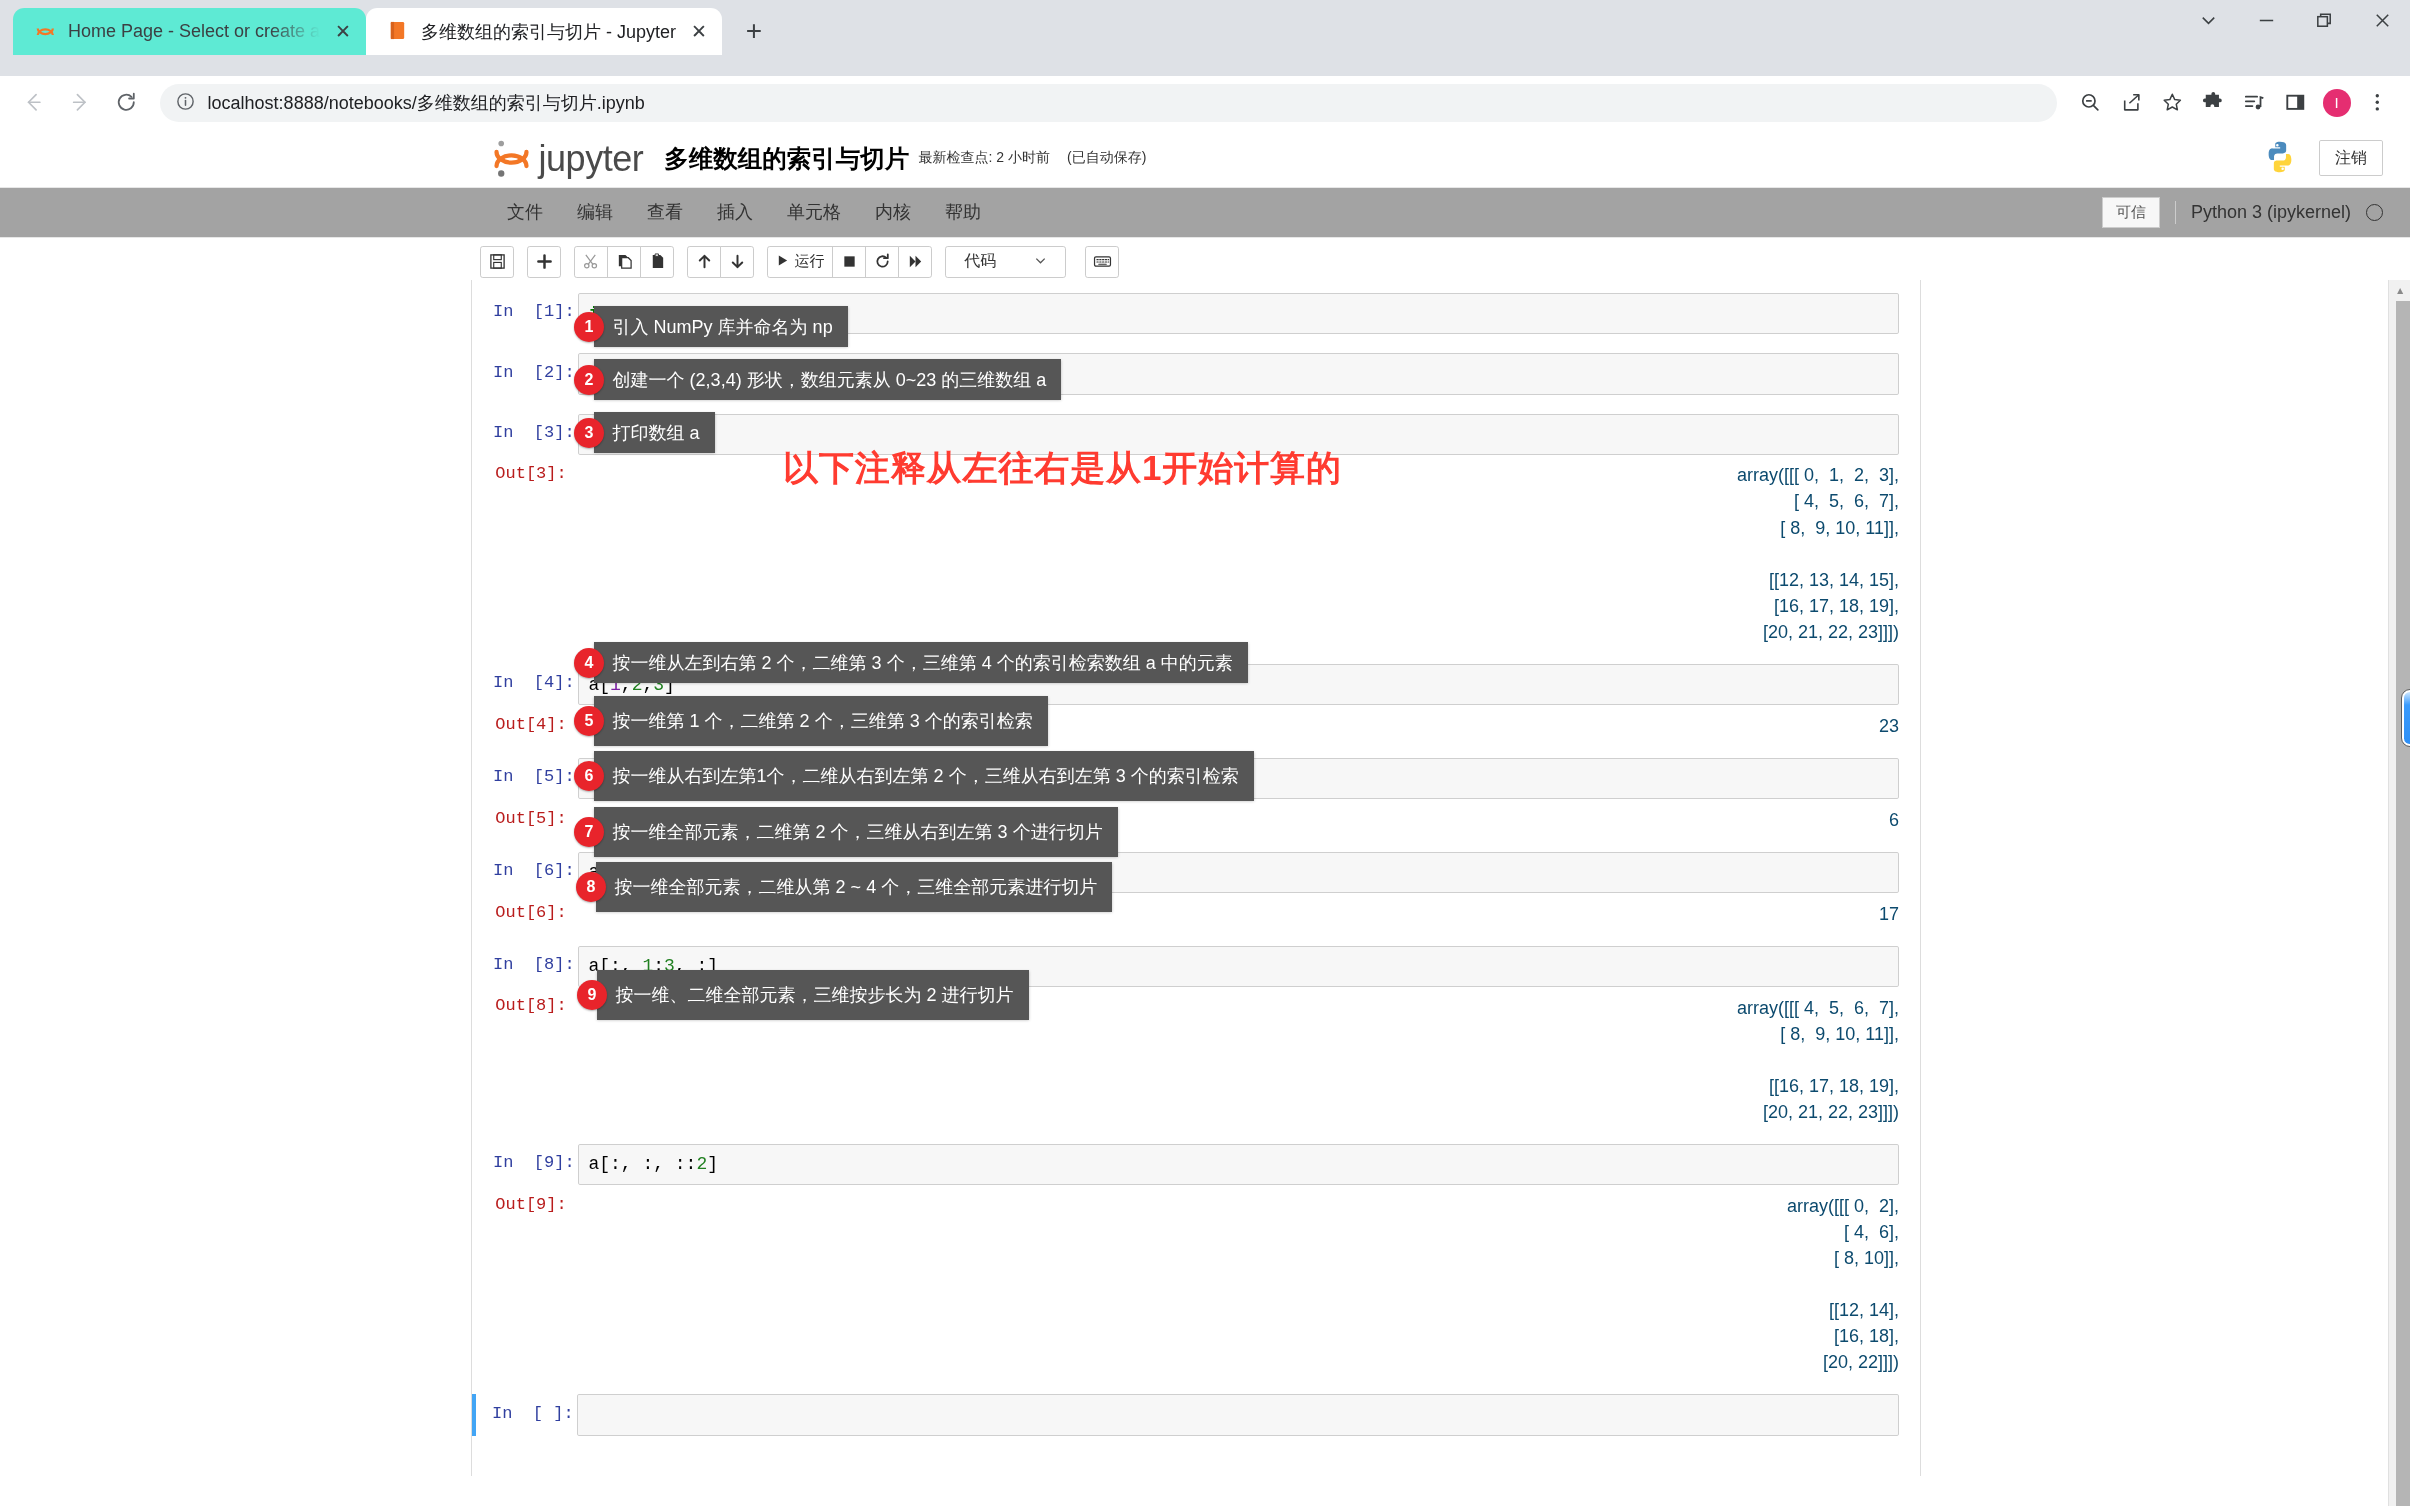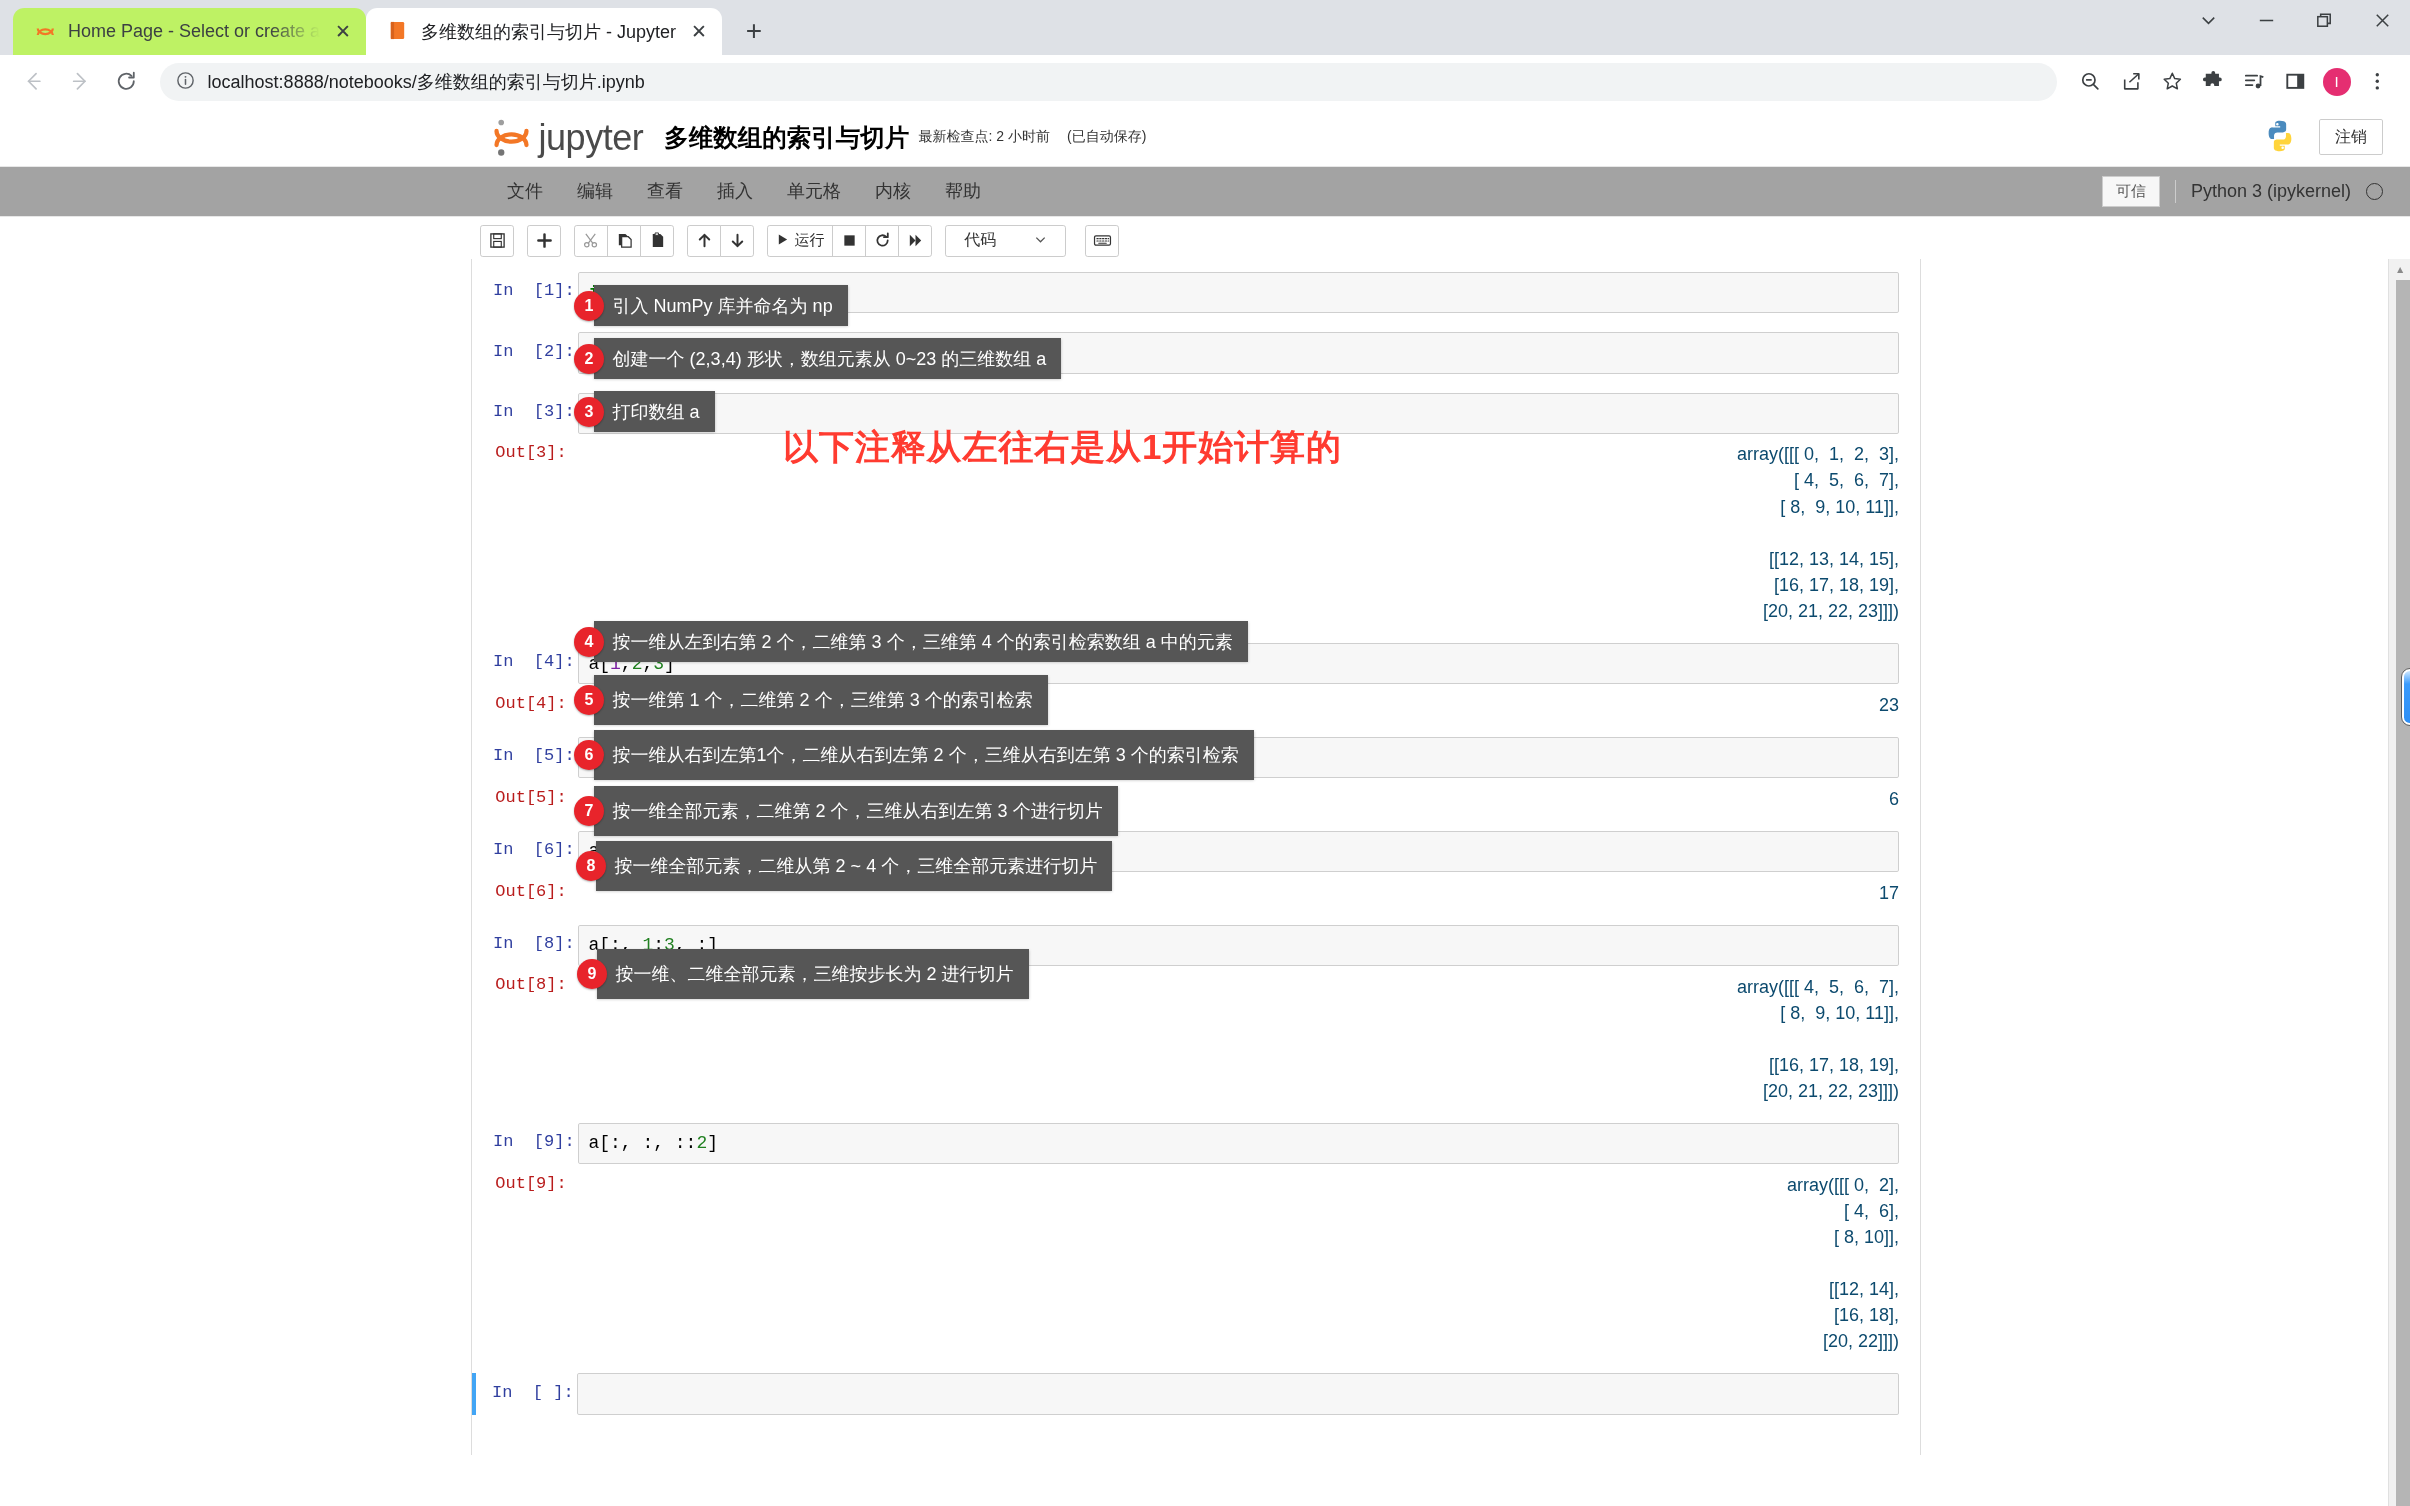--- a/index.html
+++ b/index.html
@@ -9,32 +9,32 @@
     font-family:"Liberation Sans", sans-serif;
     background:#ffffff;
     overflow:hidden;
   }
 
   
   .browser { width:2411px; height:1507px; display:flex; flex-direction:column; background:#dee1e6; }
 
   .tabstrip { height:55px; background:#dee1e6; display:flex; align-items:flex-end; padding-left:13px; position:relative; flex:0 0 55px; }
   .tab { height:47px; display:flex; align-items:center; gap:11.3px; padding:0 15px 0 21px; border-radius:11.3px 11.3px 0 0; position:relative; }
-  .tab.inactive { background:#bef264; color:#3c4043; }
+  .tab.inactive { background:#5eead4; color:#3c4043; }
   .tab.active { background:#ffffff; color:#202124; }
   .tab-favicon { width:22.6px; height:22.6px; flex:0 0 22.6px; display:block; }
   .tab-title { font-size:18px; white-space:nowrap; overflow:hidden; max-width:273px; }
   .tab.inactive .tab-title { -webkit-mask-image:linear-gradient(90deg,#000 80%,transparent); mask-image:linear-gradient(90deg,#000 80%,transparent); }
   .tab-close { font-size:19px; color:#3c4043; margin-left:3.8px; line-height:1; }
   .newtab { width:45px; height:45px; display:flex; align-items:center; justify-content:center; font-size:28px; color:#3c4043; margin-left:9.4px; margin-bottom:1.9px; font-weight:300; }
   .winctrls { position:absolute; right:0; top:0; height:41px; display:flex; align-items:center; }
   .winbtn { width:58px; height:41px; display:flex; align-items:center; justify-content:center; color:#3c4043; }
   .winbtn svg { display:block; }
 
-  .omnibar { height:53px; background:#ffffff; display:flex; align-items:center; gap:5.6px; padding:0 13px; flex:0 0 53px; }
+  .omnibar { height:53px; background:#ffffff; display:flex; align-items:center; gap:5.6px; padding:0 13px; flex:0 0 53px;margin-top:21px; }
   .navbtn { width:41px; height:41px; border-radius:50%; display:flex; align-items:center; justify-content:center; color:#5f6368; }
   .navbtn.disabled { color:#bdc1c6; }
   .urlbox { flex:1; height:38px; background:#f1f3f4; border-radius:19px; display:flex; align-items:center; padding:0 15px; gap:11.3px; margin:0 7.5px; }
   .url-text { font-size:18px; color:#202124; white-space:nowrap; }
   .omni-icons { display:flex; align-items:center; gap:0px; }
   .omni-icon { width:41px; height:41px; display:flex; align-items:center; justify-content:center; color:#3c4043; }
   .avatar-pink { width:28px; height:28px; border-radius:50%; background:#e52e71; display:flex; align-items:center; justify-content:center; color:#fff; font-size:15px; }
 
   .page-area { flex:1; background:#ffffff; position:relative; overflow:hidden; display:flex; }
   .page-inner { flex:1; position:relative; }

